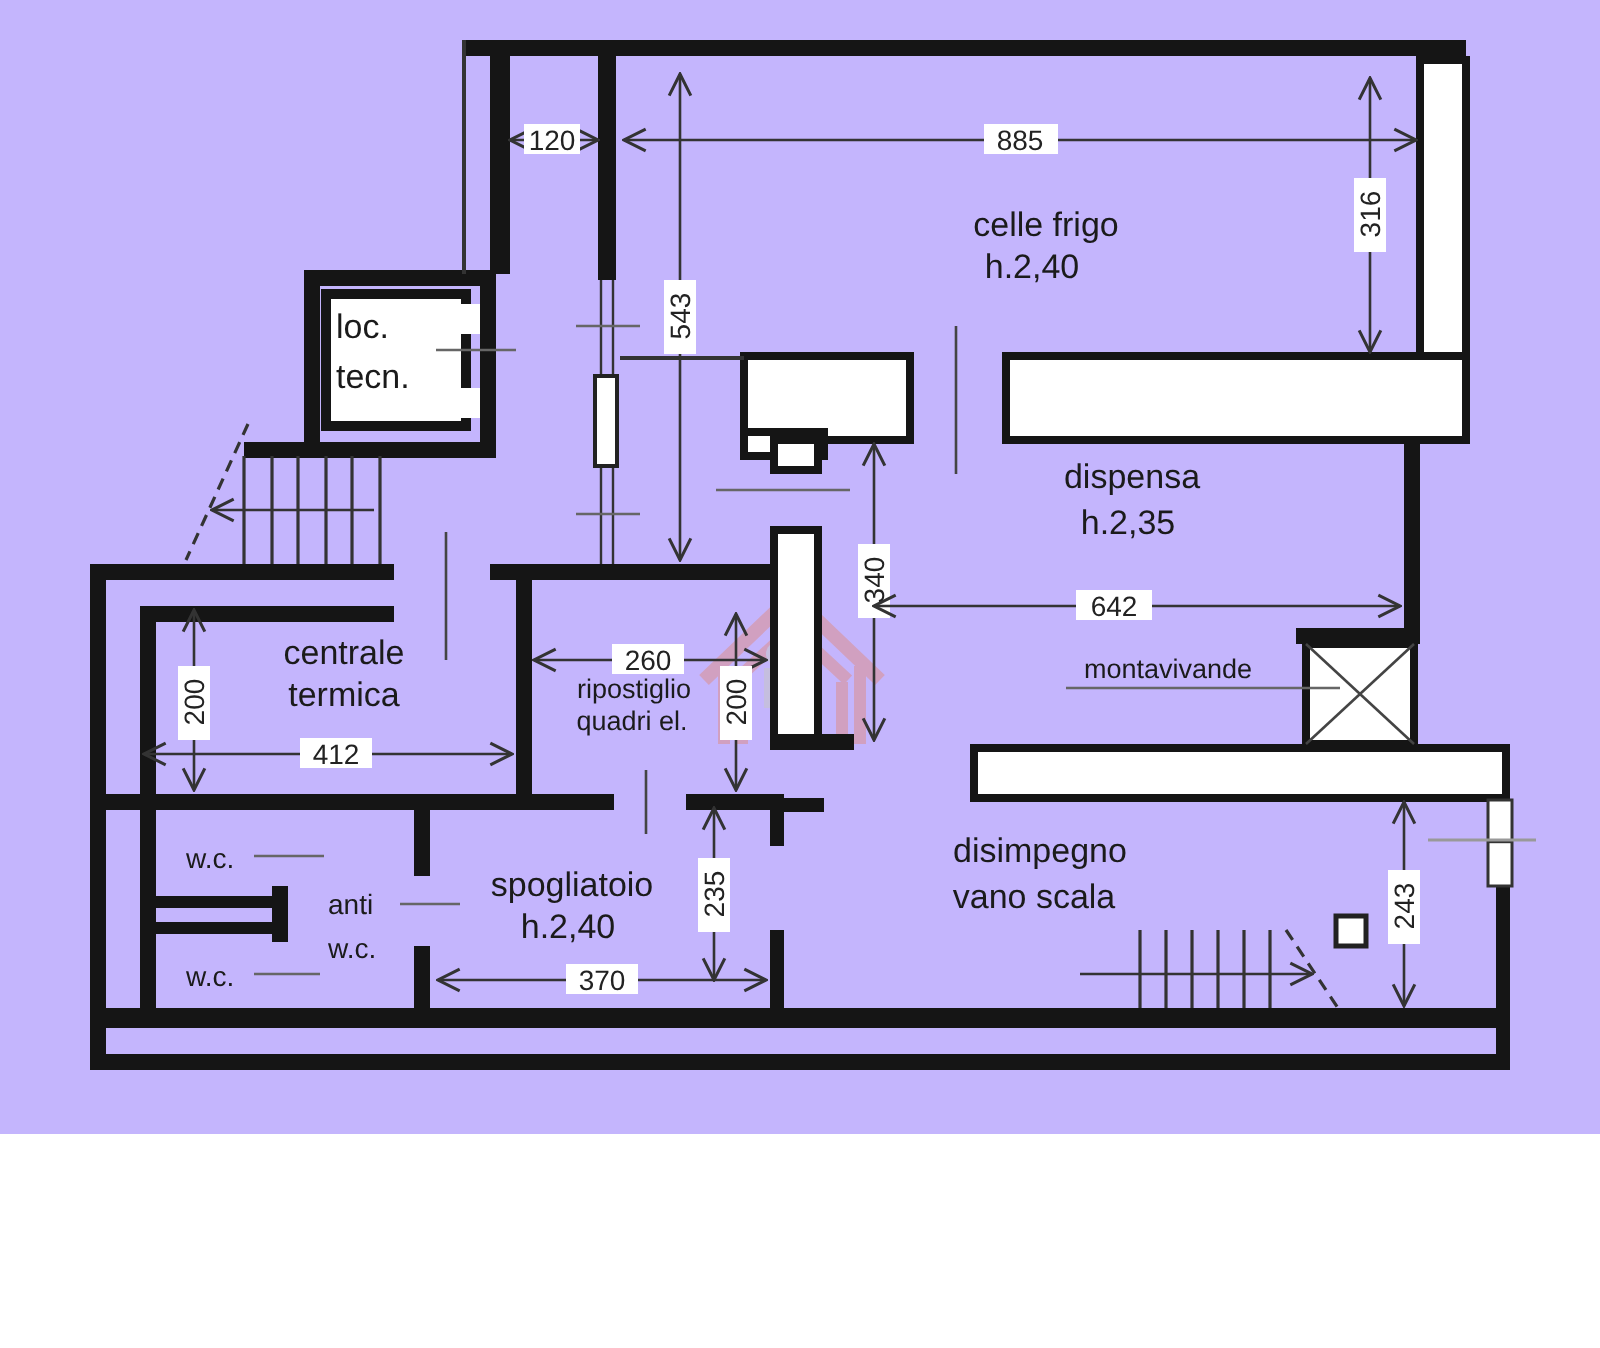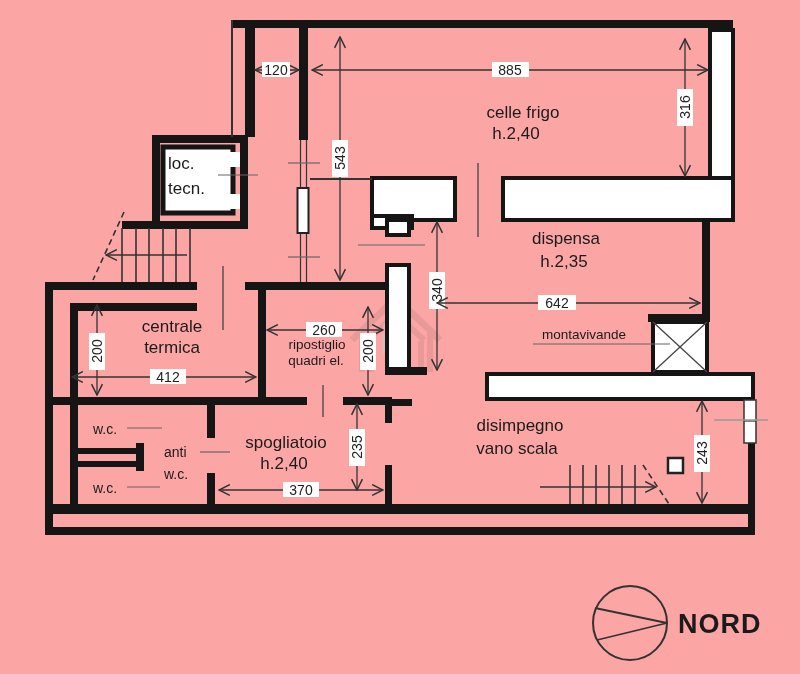--- a/index.html
+++ b/index.html
@@ -1,16 +1,16 @@
 <!DOCTYPE html>
 <html><head>
 <meta charset="utf-8">
 <style>
   html,body{margin:0;padding:0;background:#ffffff;}
-  .stage{position:relative;width:800px;height:674px;background:#fca5a5;overflow:hidden;
+  .stage{position:relative;width:800px;height:567px;background:#c4b5fd;overflow:hidden;
          font-family:"Liberation Sans",sans-serif;text-align:right;}
   svg{display:block;}
   text{fill:#1b1b1b;font-family:"Liberation Sans",sans-serif;}
   .room-label{font-size:17px;}
   .room-label-sm{font-size:14px;}
   .room-label-xs{font-size:13.5px;}
   .dim-label{font-size:14px;fill:#222;}
   .nord-label{font-size:27px;font-weight:600;letter-spacing:1px;}
   .wall{fill:#151515;stroke:none;}
   .hollow{fill:#ffffff;stroke:#151515;stroke-width:4;}

